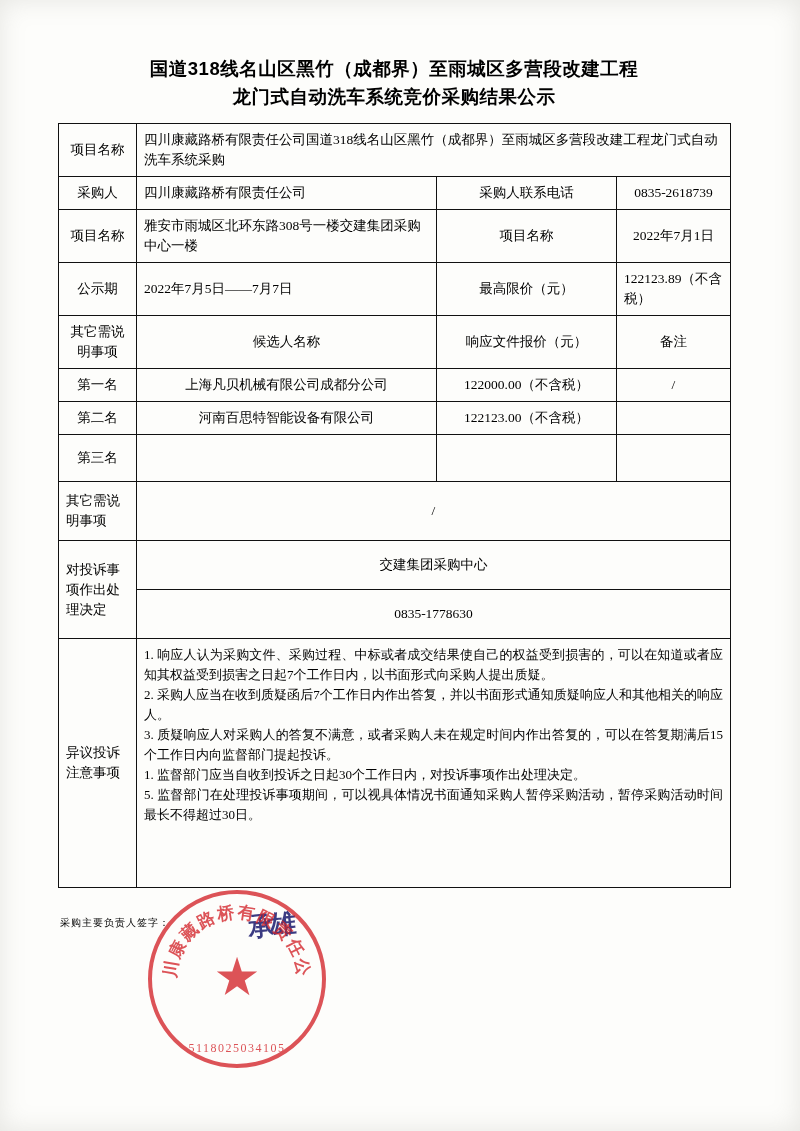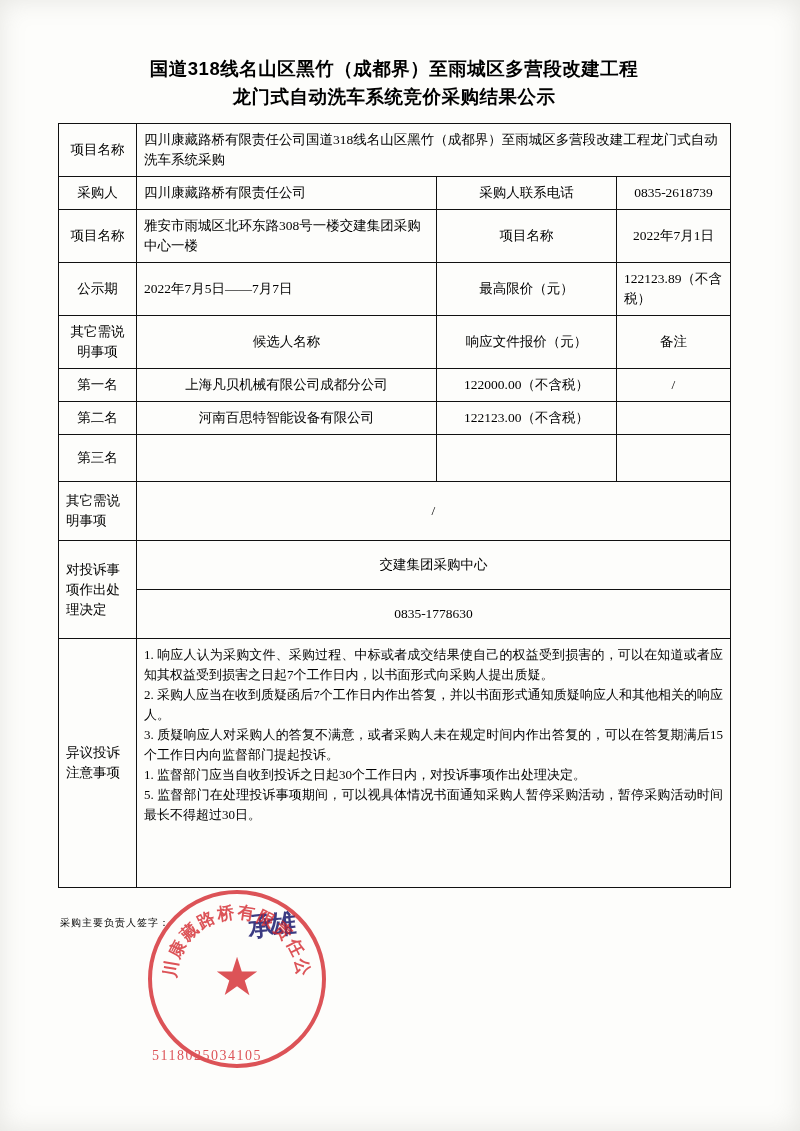--- a/index.html
+++ b/index.html
@@ -123,24 +123,24 @@
     left: 50%;
     top: 50%;
     transform: translate(-50%, -54%);
     font-size: 46px;
     color: #d3242a;
     line-height: 1;
   }
   .seal-bottom {
     position: absolute;
     left: 0;
-    bottom: 0;
+    bottom: 8px;
     width: 100%;
-    text-align: left;
-    font-size: 14px;
+    text-align: center;
+    font-size: 12px;
     color: #d3242a;
     letter-spacing: 1.5px;
   }
   .seal-arc {
     position: absolute;
     left: 50%;
     top: 50%;
     width: 150px;
     height: 150px;
     margin-left: -75px;

